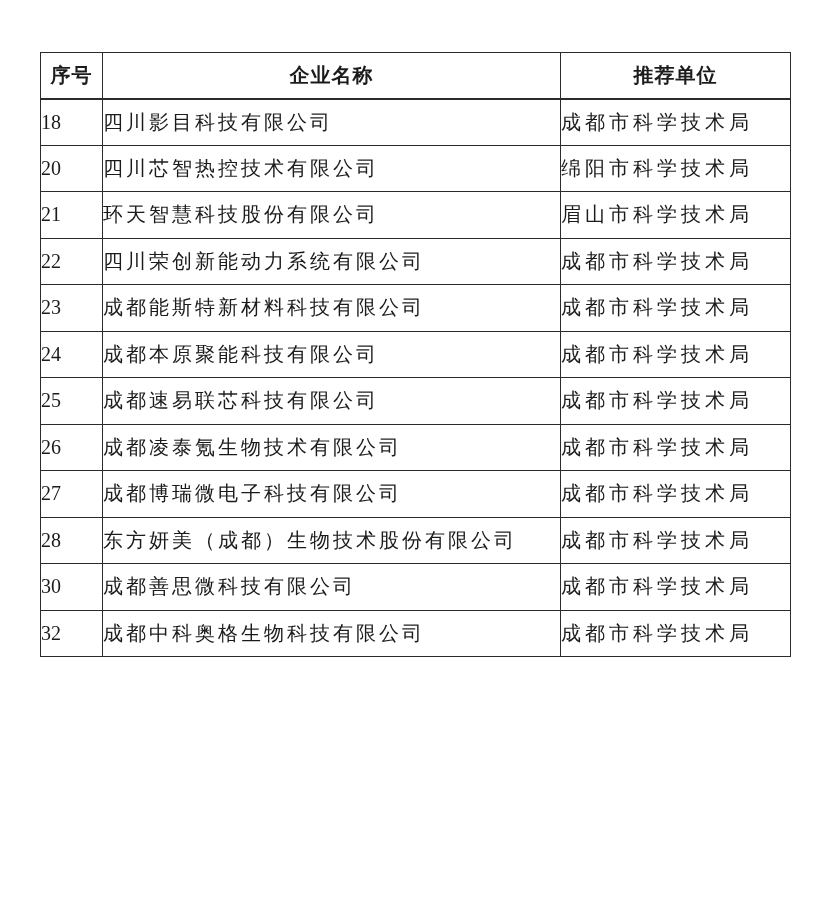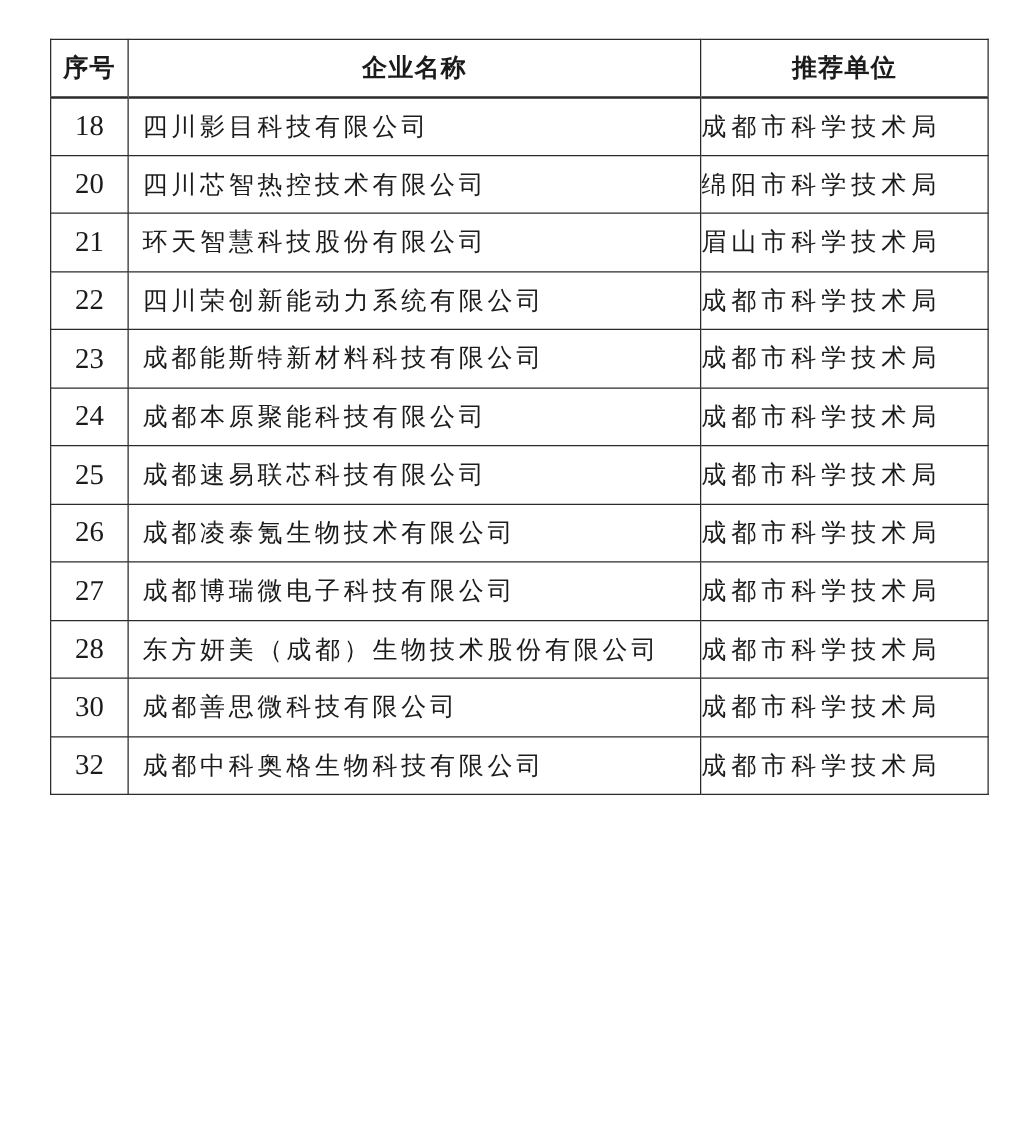--- a/index.html
+++ b/index.html
@@ -12,21 +12,21 @@
     height: 906px;
     background: #ffffff;
     position: relative;
     font-family: "Liberation Serif", "DejaVu Serif", serif;
     color: #1b1b1b;
     overflow: hidden;
   }
   table.doc-table {
     position: absolute;
     left: 40px;
-    top: 31px;
+    top: 52px;
     width: 750px;
     border-collapse: collapse;
     table-layout: fixed;
     background: #ffffff;
   }
   .doc-table th,
   .doc-table td {
     border: 1.5px solid #2b2b2b;
     padding: 0;
     vertical-align: middle;
@@ -40,27 +40,25 @@
     font-size: 20px;
     letter-spacing: 1px;
     text-align: center;
     border-bottom-width: 2px;
   }
   .doc-table tbody td {
     height: 46.5px;
     font-size: 20px;
   }
   .doc-table td.idx {
-    text-align: center;
     letter-spacing: 0;
-    font-size: 23px;
+    font-size: 20px;
   }
   .doc-table td.name {
     text-align: left;
-    padding-left: 11px;
     letter-spacing: 3px;
   }
   .doc-table td.org {
     text-align: left;
     letter-spacing: 4px;
   }
 </style>
 </head>
 <body>
 

